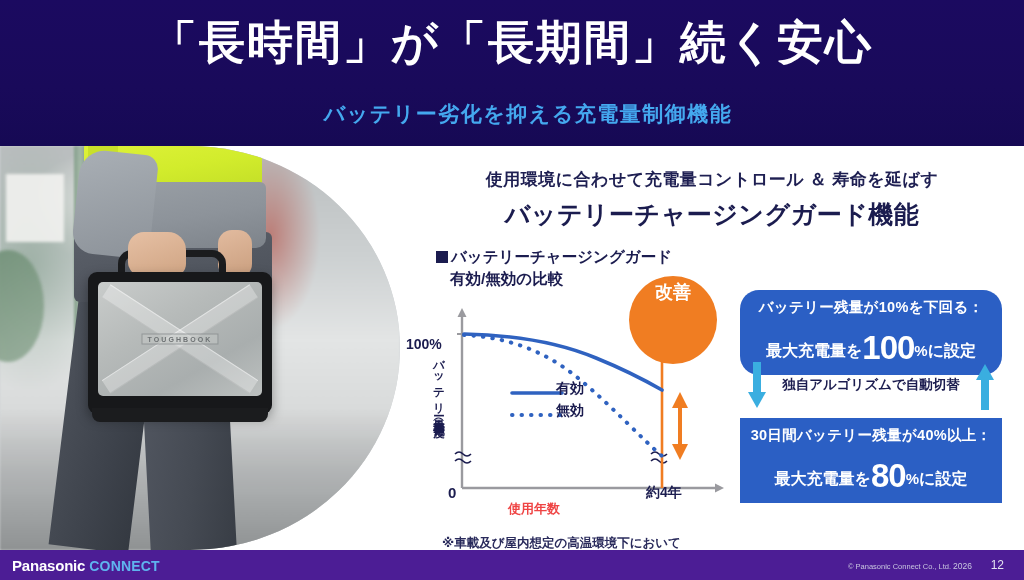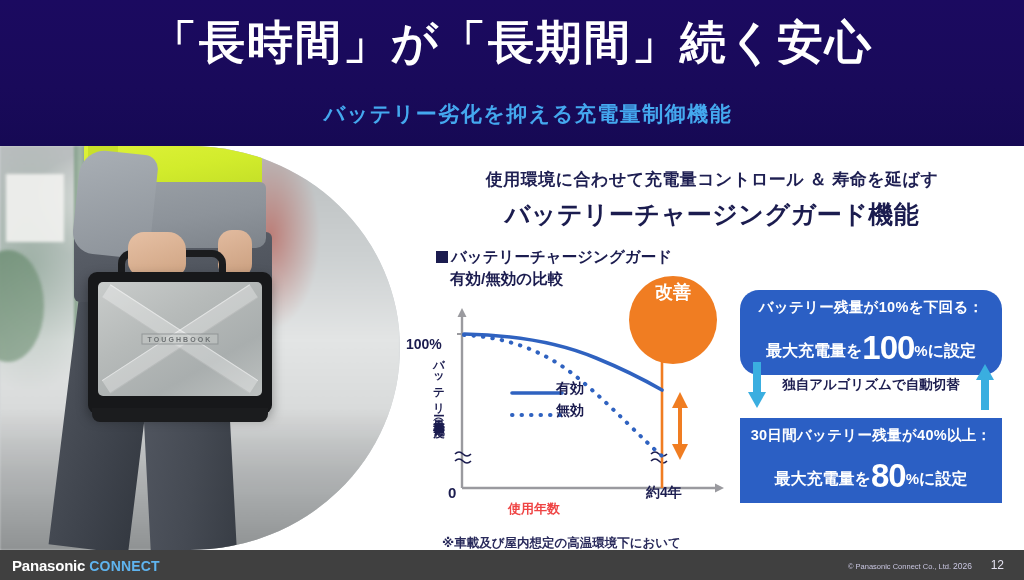--- a/index.html
+++ b/index.html
@@ -342,21 +342,21 @@
   }
   .arrow-dn, .arrow-up { position: absolute; width: 22px; height: 48px; }
   .arrow-dn { left: 6px; top: 0; }
   .arrow-up { left: 234px; top: 0; }
 
   
   .footer {
     position: absolute;
     left: 0; top: 550px;
     width: 1024px; height: 30px;
-    background: #404040;
+    background: #4c1d95;
     z-index: 6;
   }
   .logo {
     position: absolute; left: 12px; top: 7px;
     white-space: nowrap;
   }
   .logo .pana {
     font-size: 15px; font-weight: bold; color: #ffffff;
     letter-spacing: -.2px;
   }

